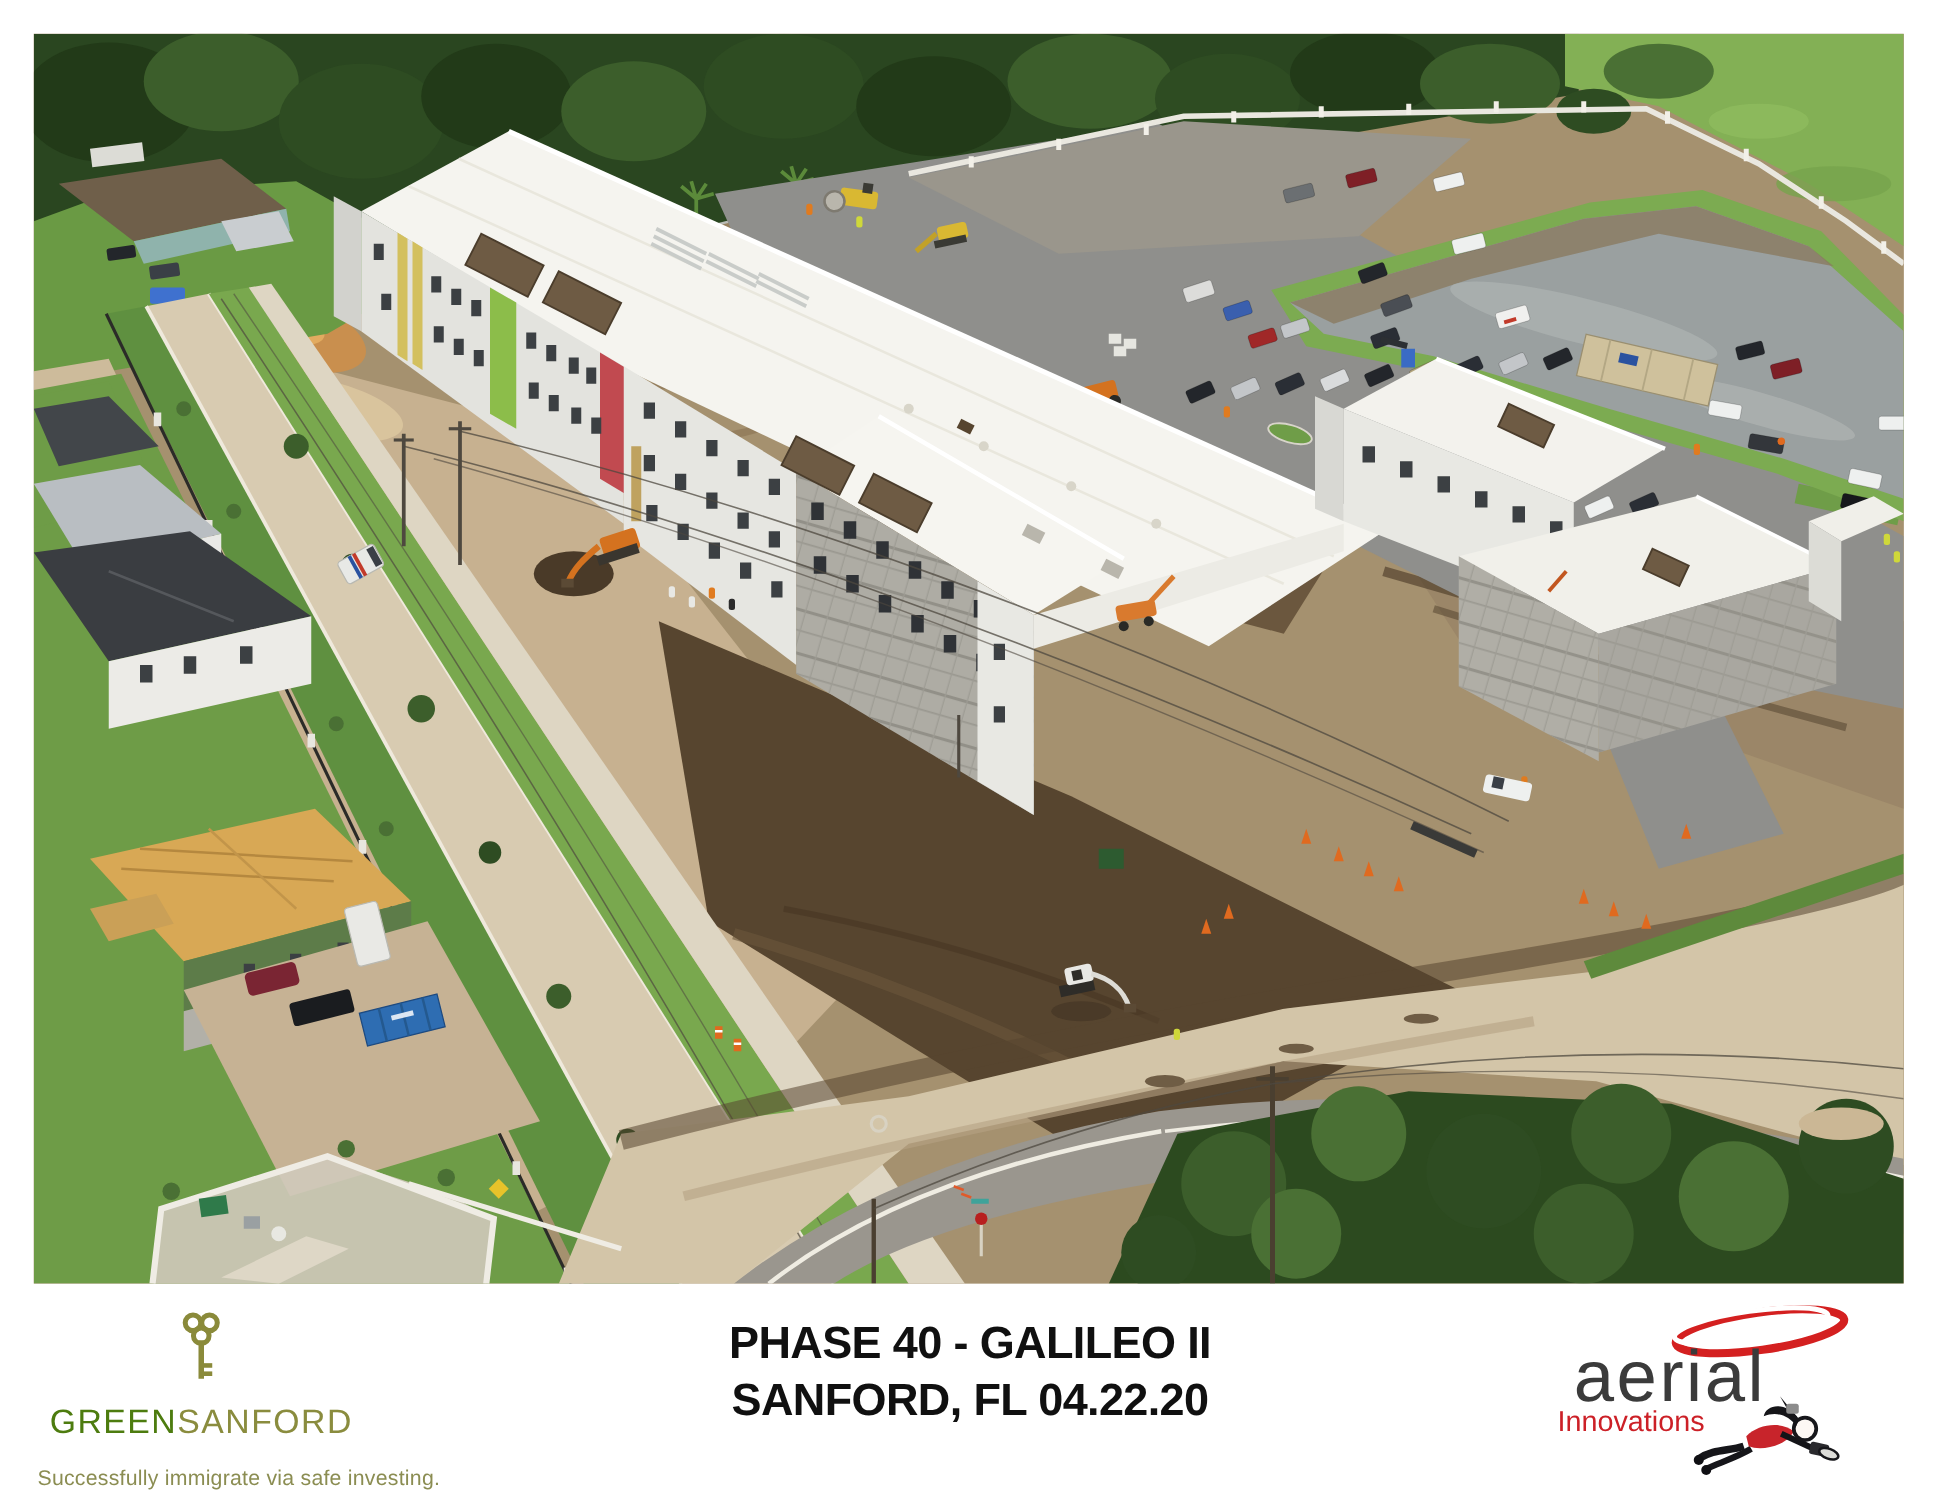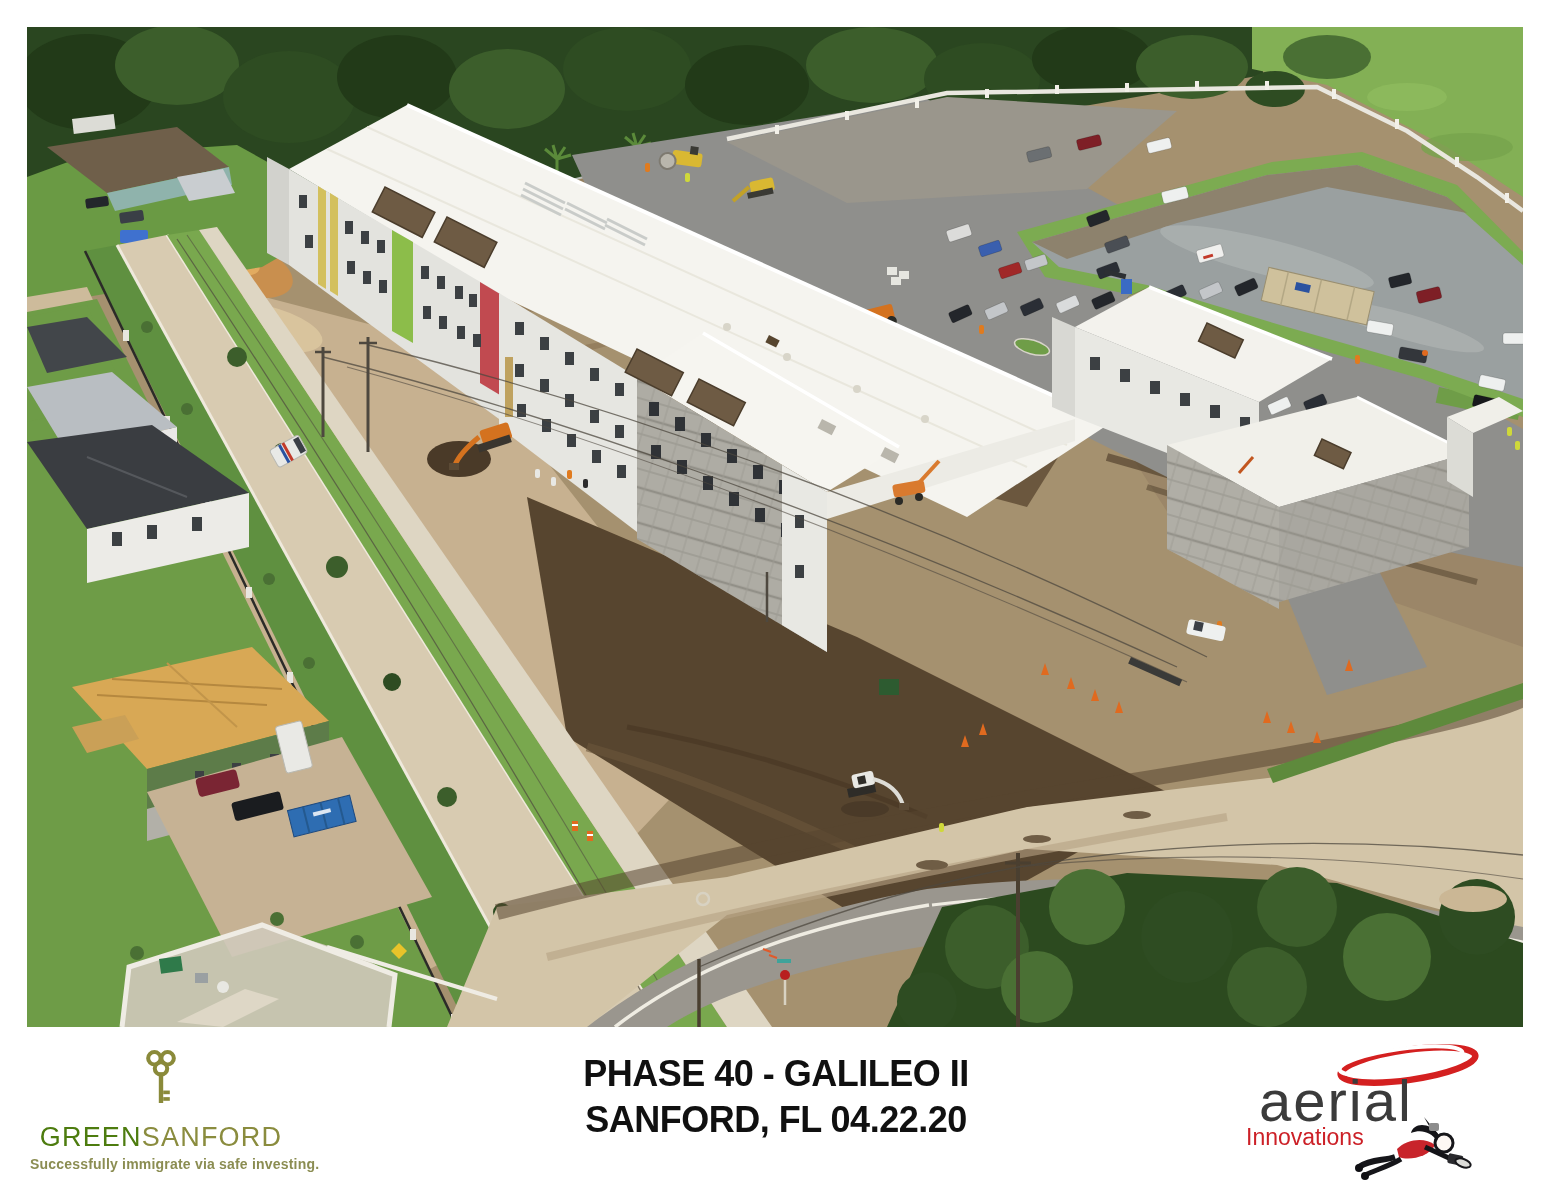--- a/index.html
+++ b/index.html
@@ -7,21 +7,21 @@
         font-family:"Liberation Sans", sans-serif;}
   .photo-frame{position:absolute;left:27px;top:27px;width:1496px;height:1000px;overflow:hidden;background:#a5916f;}
   .photo-frame svg{display:block;width:100%;height:100%;}
   .footer{position:absolute;left:0;top:1027px;width:1553px;height:173px;background:#ffffff;}
   
   .ga{position:absolute;left:30px;top:18px;width:262px;text-align:center;}
   .ga-key{display:block;margin:0 auto;width:44px;height:72px;}
   .ga-brand{font-size:27px;letter-spacing:1.2px;font-weight:400;margin-top:5px;white-space:nowrap;}
   .ga-brand .p1{color:#4d7c0f;text-align:right;}
   .ga-brand .p2{color:#8a8c3e;}
-  .ga-tag{font-size:14px;color:#8b8d52;margin-top:3px;letter-spacing:0.2px;white-space:nowrap;font-weight:bold;}
+  .ga-tag{font-size:17px;color:#8b8d52;margin-top:20px;letter-spacing:0.2px;white-space:nowrap;}
   
   .caption{position:absolute;left:376px;top:26px;width:800px;text-align:center;color:#101010;}
   .cap-line{font-size:36px;line-height:42px;letter-spacing:-0.5px;white-space:nowrap;font-weight:bold;}
   .cap-line.l3{margin-top:4px;}
   
   .ai{position:absolute;left:1225px;top:6px;width:276px;height:164px;}
   .ai svg{display:block;width:100%;height:100%;}
   .ai .brand{font-size:58px;letter-spacing:2px;fill:#3b3b3b;}
   .ai .sub{font-size:23px;fill:#cc2027;}
   

